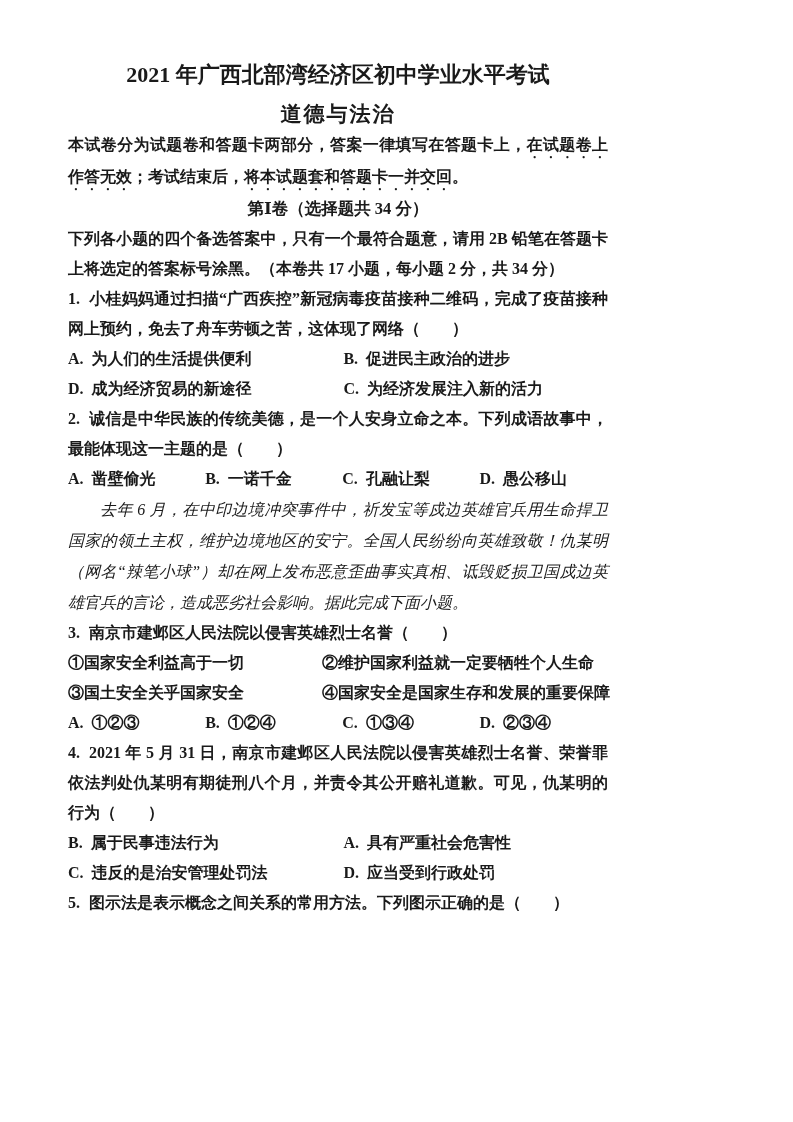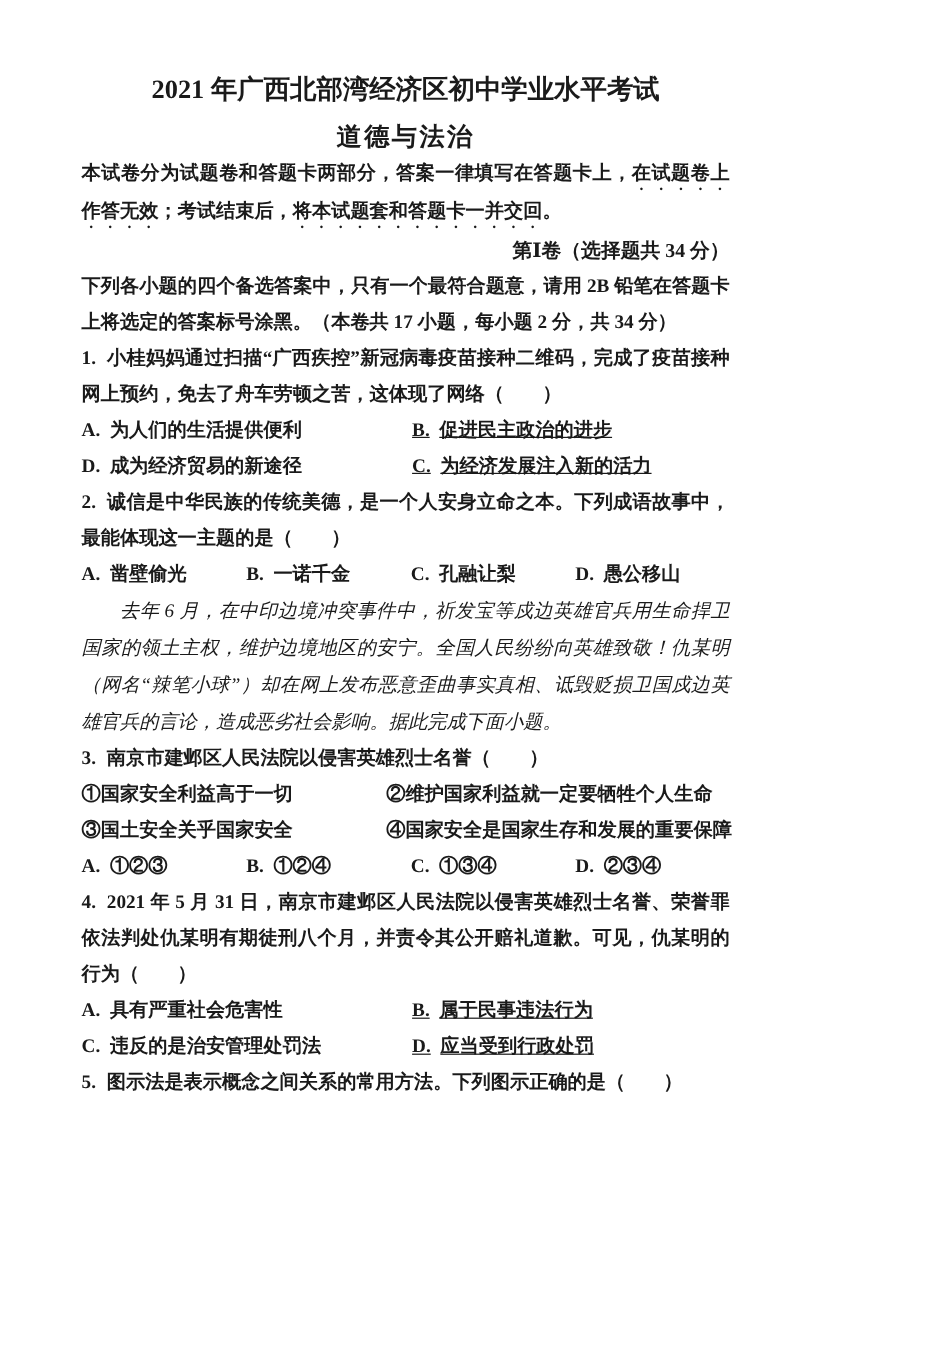--- a/index.html
+++ b/index.html
@@ -30,28 +30,28 @@
   p{margin:0;text-align:justify;}
   .notice{font-weight:700;}
   .emph{
     -webkit-text-emphasis:filled dot #1a1a1a;
     text-emphasis:filled dot #1a1a1a;
     -webkit-text-emphasis-position:under right;
     text-emphasis-position:under right;
   }
   h3.section{
     margin:0;font-size:16.5px;line-height:30px;
-    text-align:right;font-weight:700;
+    text-align:center;font-weight:700;
   }
   .stem{font-weight:700;}
   .qnum{margin-right:9px;}
   .opt-row{display:flex;line-height:30px;}
   .opt{white-space:nowrap;font-weight:700;}
   .row2 .opt{flex:0 0 51%;}
-  .row2 .opt:last-child{flex:1 1 auto;text-decoration:underline;}
+  .row2 .opt:last-child{flex:1 1 auto;}
   .row4 .opt{flex:0 0 25.4%;}
   .row4 .opt:last-child{flex:1 1 auto;}
   .rowsub .sub{flex:0 0 42.2%;white-space:nowrap;font-weight:700;}
   .rowsub .sub:last-child{flex:1 1 auto;margin-left:26px;}
   .olabel{margin-right:8px;}
   .passage{
     text-indent:2em;
     font-style:italic;
     font-weight:400;
     line-height:31px;
@@ -111,22 +111,22 @@
       <span class="opt"><span class="olabel">A.</span><span>①②③</span></span>
       <span class="opt"><span class="olabel">B.</span><span>①②④</span></span>
       <span class="opt"><span class="olabel">C.</span><span>①③④</span></span>
       <span class="opt"><span class="olabel">D.</span><span>②③④</span></span>
     </div>
   </div>
 
   <div class="question">
     <p class="stem"><span class="qnum">4.</span><span>2021 年 5 月 31 日，南京市建邺区人民法院以侵害英雄烈士名誉、荣誉罪依法判处仇某明有期徒刑八个月，并责令其公开赔礼道歉。可见，仇某明的行为（　　）</span></p>
     <div class="opt-row row2">
+      <span class="opt"><span class="olabel">B.</span><span>属于民事违法行为</span></span>
       <span class="opt"><span class="olabel">A.</span><span>具有严重社会危害性</span></span>
-      <span class="opt"><span class="olabel">B.</span><span>属于民事违法行为</span></span>
     </div>
     <div class="opt-row row2">
       <span class="opt"><span class="olabel">C.</span><span>违反的是治安管理处罚法</span></span>
       <span class="opt"><span class="olabel">D.</span><span>应当受到行政处罚</span></span>
     </div>
   </div>
 
   <div class="question">
     <p class="stem"><span class="qnum">5.</span><span>图示法是表示概念之间关系的常用方法。下列图示正确的是（　　）</span></p>
   </div>

